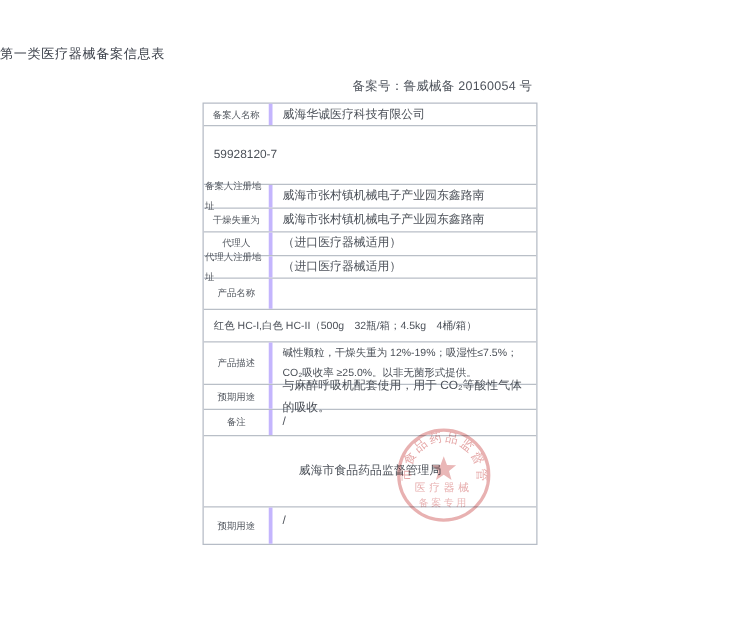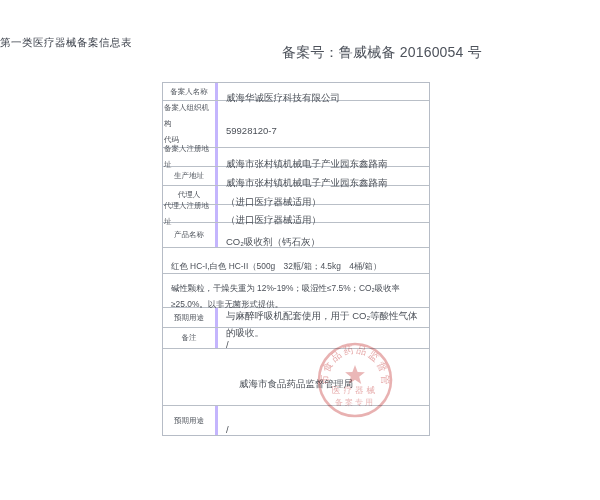--- a/index.html
+++ b/index.html
@@ -6,39 +6,39 @@
   .page{
     position:relative;width:600px;height:500px;background:#ffffff;
     font-family:"Liberation Sans","DejaVu Sans",sans-serif;
     color:#4d525b;overflow:hidden;
   }
   .doc-title{
     position:absolute;top:36px;left:0;width:600px;text-align:left;
     font-size:10.5px;font-weight:normal;color:#3d424c;letter-spacing:.5px;
   }
   .reg-no{
-    position:absolute;top:44px;left:282px;
-    font-size:14px;color:#4d525b;letter-spacing:.2px;
+    position:absolute;top:62px;left:282px;
+    font-size:10px;color:#4d525b;letter-spacing:.2px;
   }
   .info-table{
     position:absolute;left:162px;top:82px;width:268px;
     border:1px solid #b6bcc6;box-sizing:border-box;background:transparent;
   }
   .row{display:flex;border-bottom:1px solid #b9bfc7;box-sizing:border-box;}
   .row:last-child{border-bottom:none;}
   .cell-label{
     width:55px;flex:0 0 55px;border-right:3px solid #c4b5fd;
     display:flex;align-items:center;justify-content:center;text-align:left;
     font-size:7.5px;line-height:2.1;white-space:pre-line;
     box-sizing:border-box;color:#51565e;padding:1px;
   }
   .cell-value{
     flex:1;display:flex;align-items:center;
     padding:2px 4px 2px 8px;font-size:9.5px;line-height:1.8;
-    box-sizing:border-box;color:#4b5058;margin-top:13px;
+    box-sizing:border-box;color:#4b5058;
   }
   .cell-value.sm{font-size:8.4px;line-height:1.9;}
   .cell-value.center-col{
     flex-direction:column;justify-content:center;align-items:center;
     gap:7px;padding:2px;text-align:center;
   }
   .org-line,.date-line{font-size:9.5px;color:#4b5058;}
   .stamp{
     position:absolute;left:314px;top:339px;width:82px;height:82px;
     mix-blend-mode:multiply;opacity:.8;pointer-events:none;
@@ -54,55 +54,53 @@
   <div class="reg-no">备案号：鲁威械备 20160054 号</div>
 
   <div class="info-table">
 
     <div class="row" style="height:18px">
       <div class="cell-label">备案人名称</div>
       <div class="cell-value">威海华诚医疗科技有限公司</div>
     </div>
 
     <div class="row" style="height:47px">
-      <div class="cell-label">备案人组织机构
-代码</div>
       <div class="cell-value">59928120-7</div>
     </div>
 
     <div class="row" style="height:19px">
       <div class="cell-label">备案人注册地址</div>
       <div class="cell-value">威海市张村镇机械电子产业园东鑫路南</div>
     </div>
 
     <div class="row" style="height:19px">
-      <div class="cell-label">生产地址</div>
+      <div class="cell-label">干燥失重为</div>
       <div class="cell-value">威海市张村镇机械电子产业园东鑫路南</div>
     </div>
 
     <div class="row" style="height:19px">
       <div class="cell-label">代理人</div>
       <div class="cell-value">（进口医疗器械适用）</div>
     </div>
 
     <div class="row" style="height:18px">
       <div class="cell-label">代理人注册地址</div>
       <div class="cell-value">（进口医疗器械适用）</div>
     </div>
 
     <div class="row" style="height:25px">
       <div class="cell-label">产品名称</div>
-      <div class="cell-value">CO₂吸收剂（钙石灰）</div>
     </div>
 
     <div class="row" style="height:26px">
       <div class="cell-value sm">红色 HC-I,白色 HC-II（500g　32瓶/箱；4.5kg　4桶/箱）</div>
     </div>
 
     <div class="row" style="height:34px">
+      <div class="cell-label">产品描述</div>
       <div class="cell-value sm">碱性颗粒，干燥失重为 12%-19%；吸湿性≤7.5%；CO₂吸收率 ≥25.0%。以非无菌形式提供。</div>
     </div>
 
     <div class="row" style="height:20px">
       <div class="cell-label">预期用途</div>
       <div class="cell-value">与麻醉呼吸机配套使用，用于 CO₂等酸性气体的吸收。</div>
     </div>
 
     <div class="row" style="height:21px">
       <div class="cell-label">备注</div>

